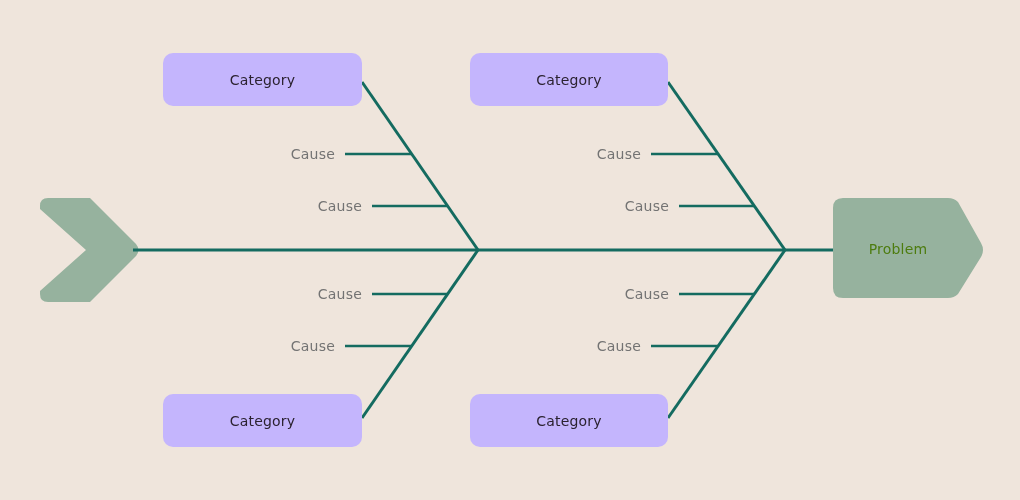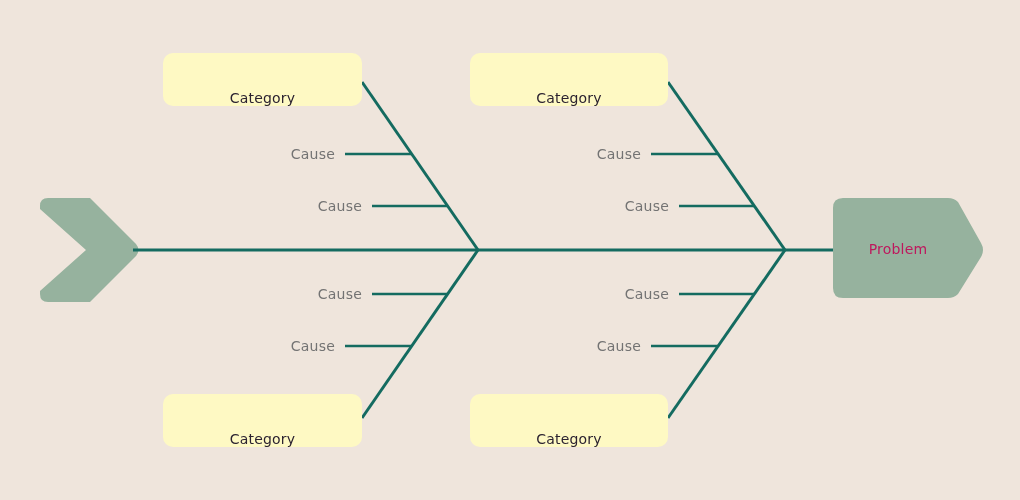--- a/index.html
+++ b/index.html
@@ -20,40 +20,40 @@
   }
   #lines {
     position: absolute;
     left: 0;
     top: 0;
     width: 1020px;
     height: 500px;
   }
   .cat-box {
     position: absolute;
-    background: #fef9c3;
+    background: #c4b5fd;
     border-radius: 10px;
     display: flex;
-    align-items: flex-end;
+    align-items: center;
     justify-content: center;
     color: #2b2230;
     font-size: 14px;
     letter-spacing: 0.2px;
   }
   .cause-label {
     position: absolute;
     color: #737373;
     font-size: 14px;
     letter-spacing: 0.2px;
     white-space: nowrap;
     text-align: right;
   }
   .problem-label {
     position: absolute;
-    color: #be185d;
+    color: #4d7c0f;
     font-size: 14px;
     letter-spacing: 0.2px;
     white-space: nowrap;
   }
 </style>
 </head>
 <body>
 
 <div id="canvas">
 

